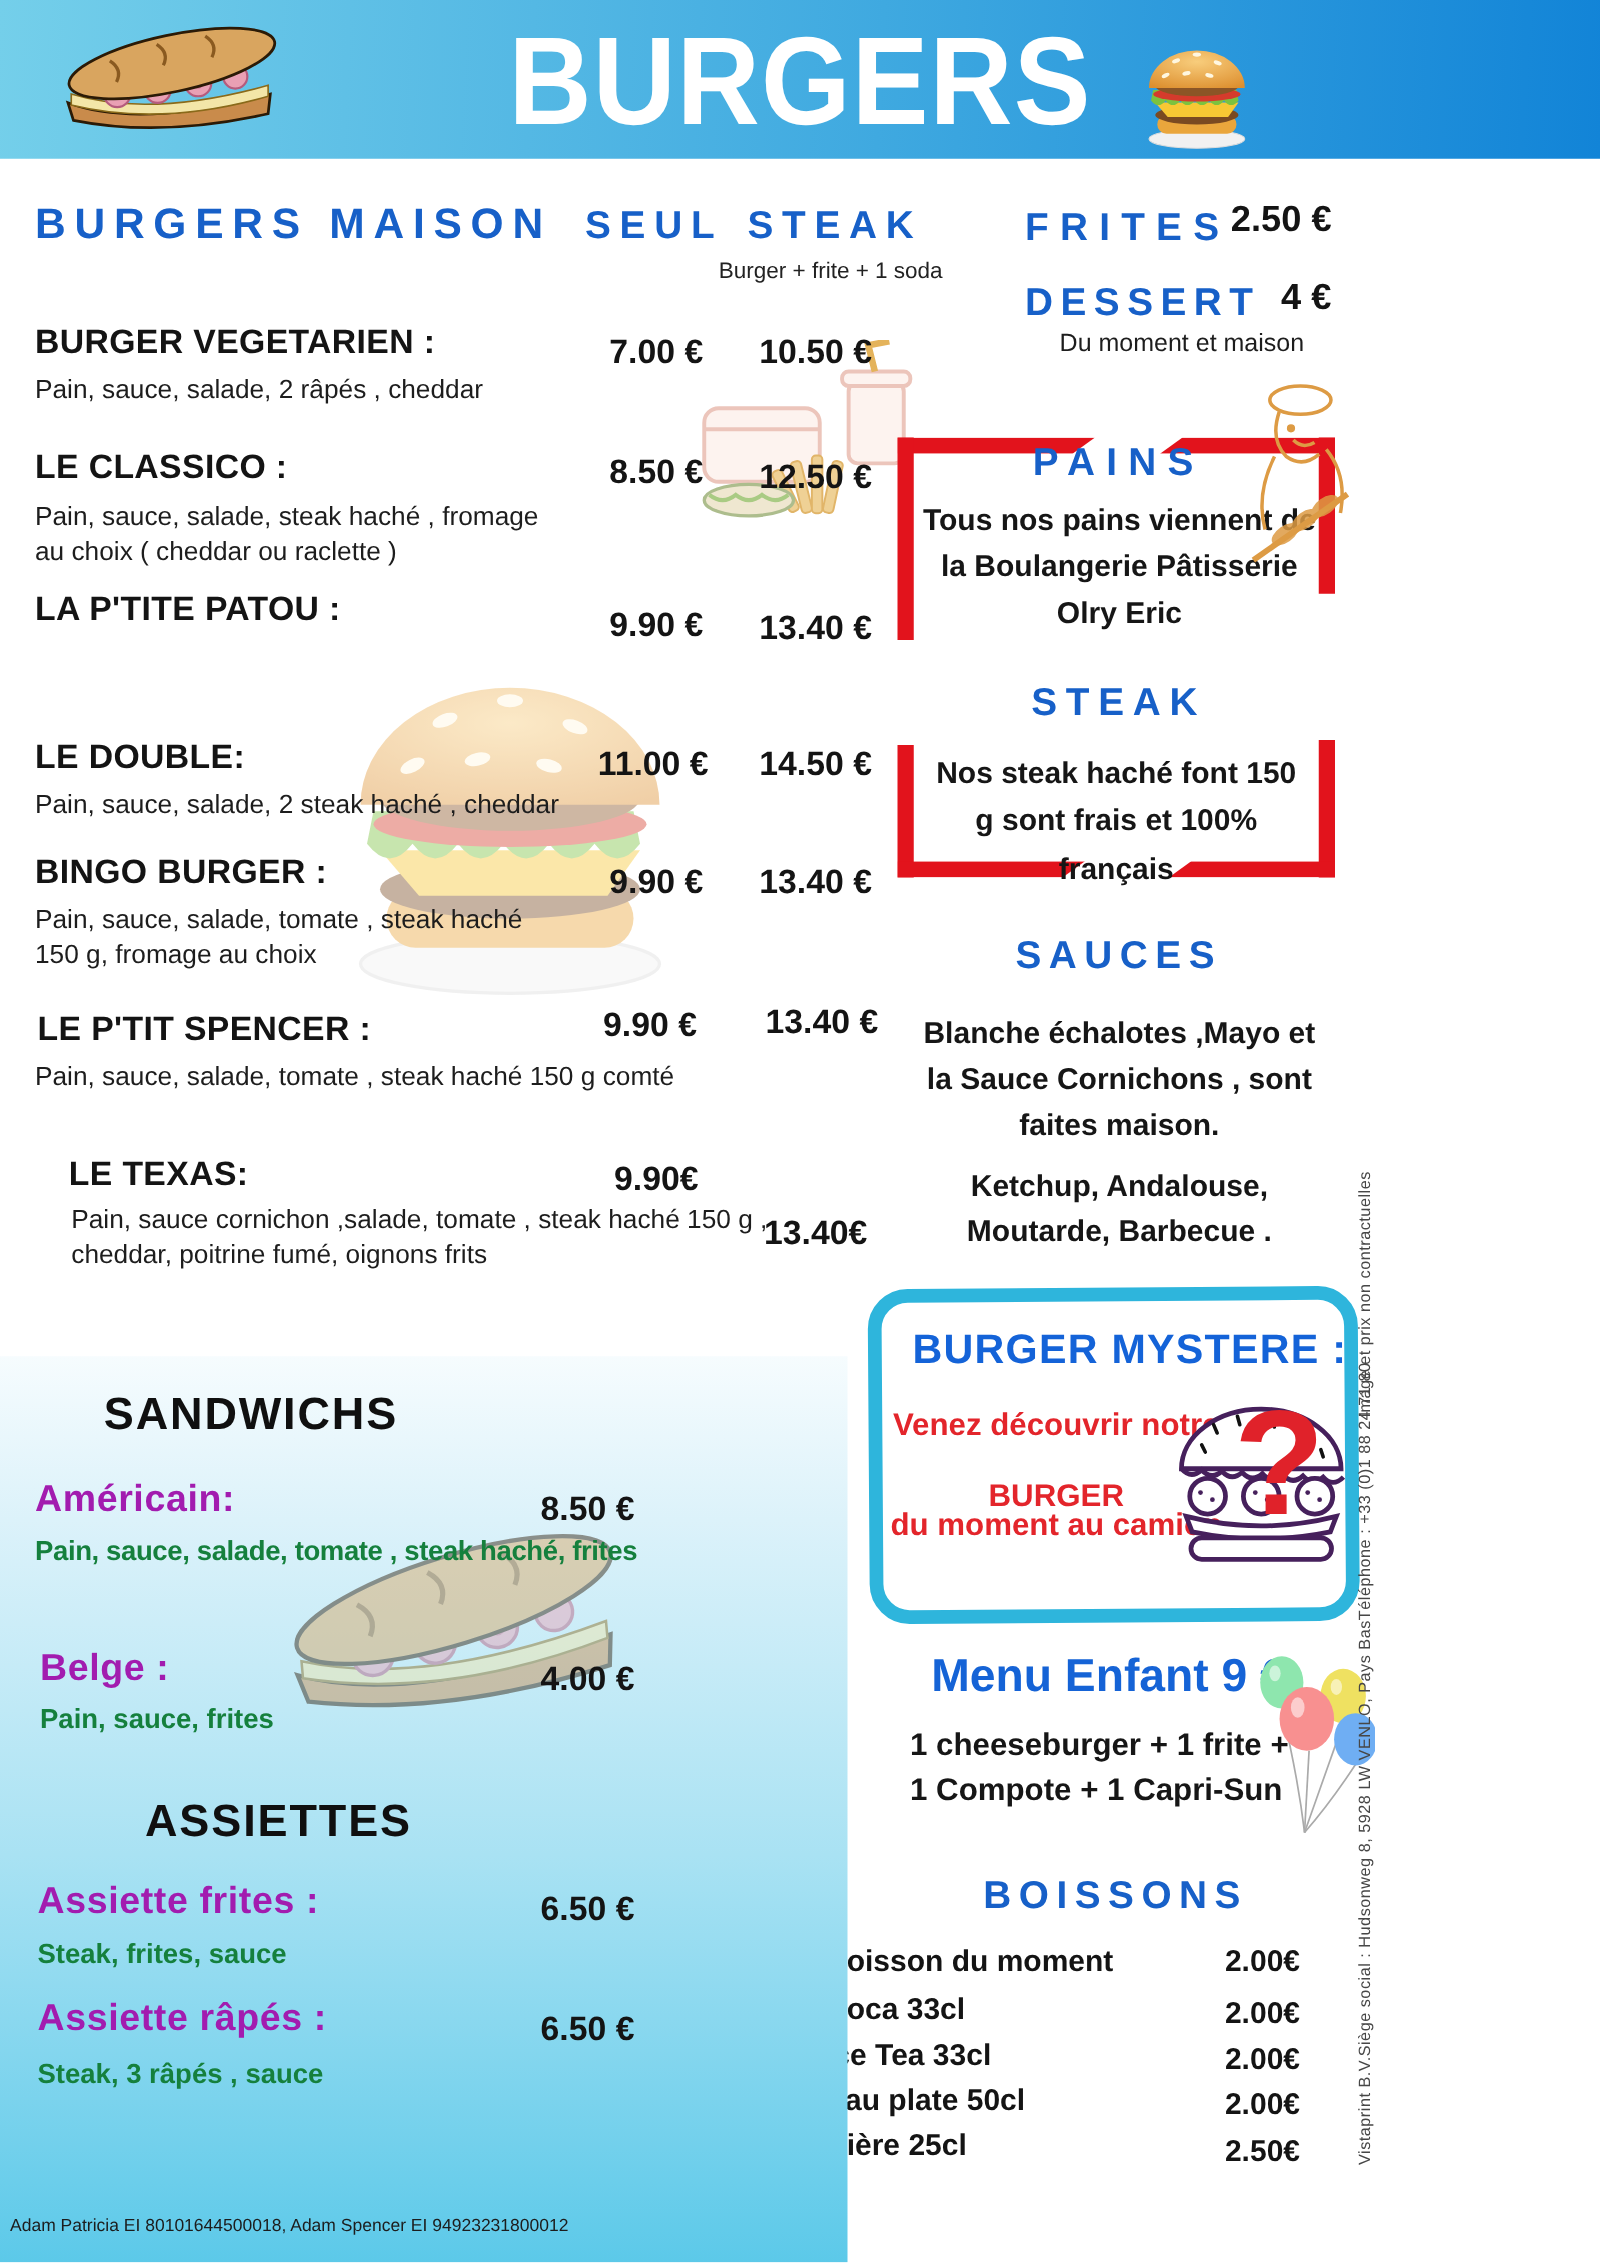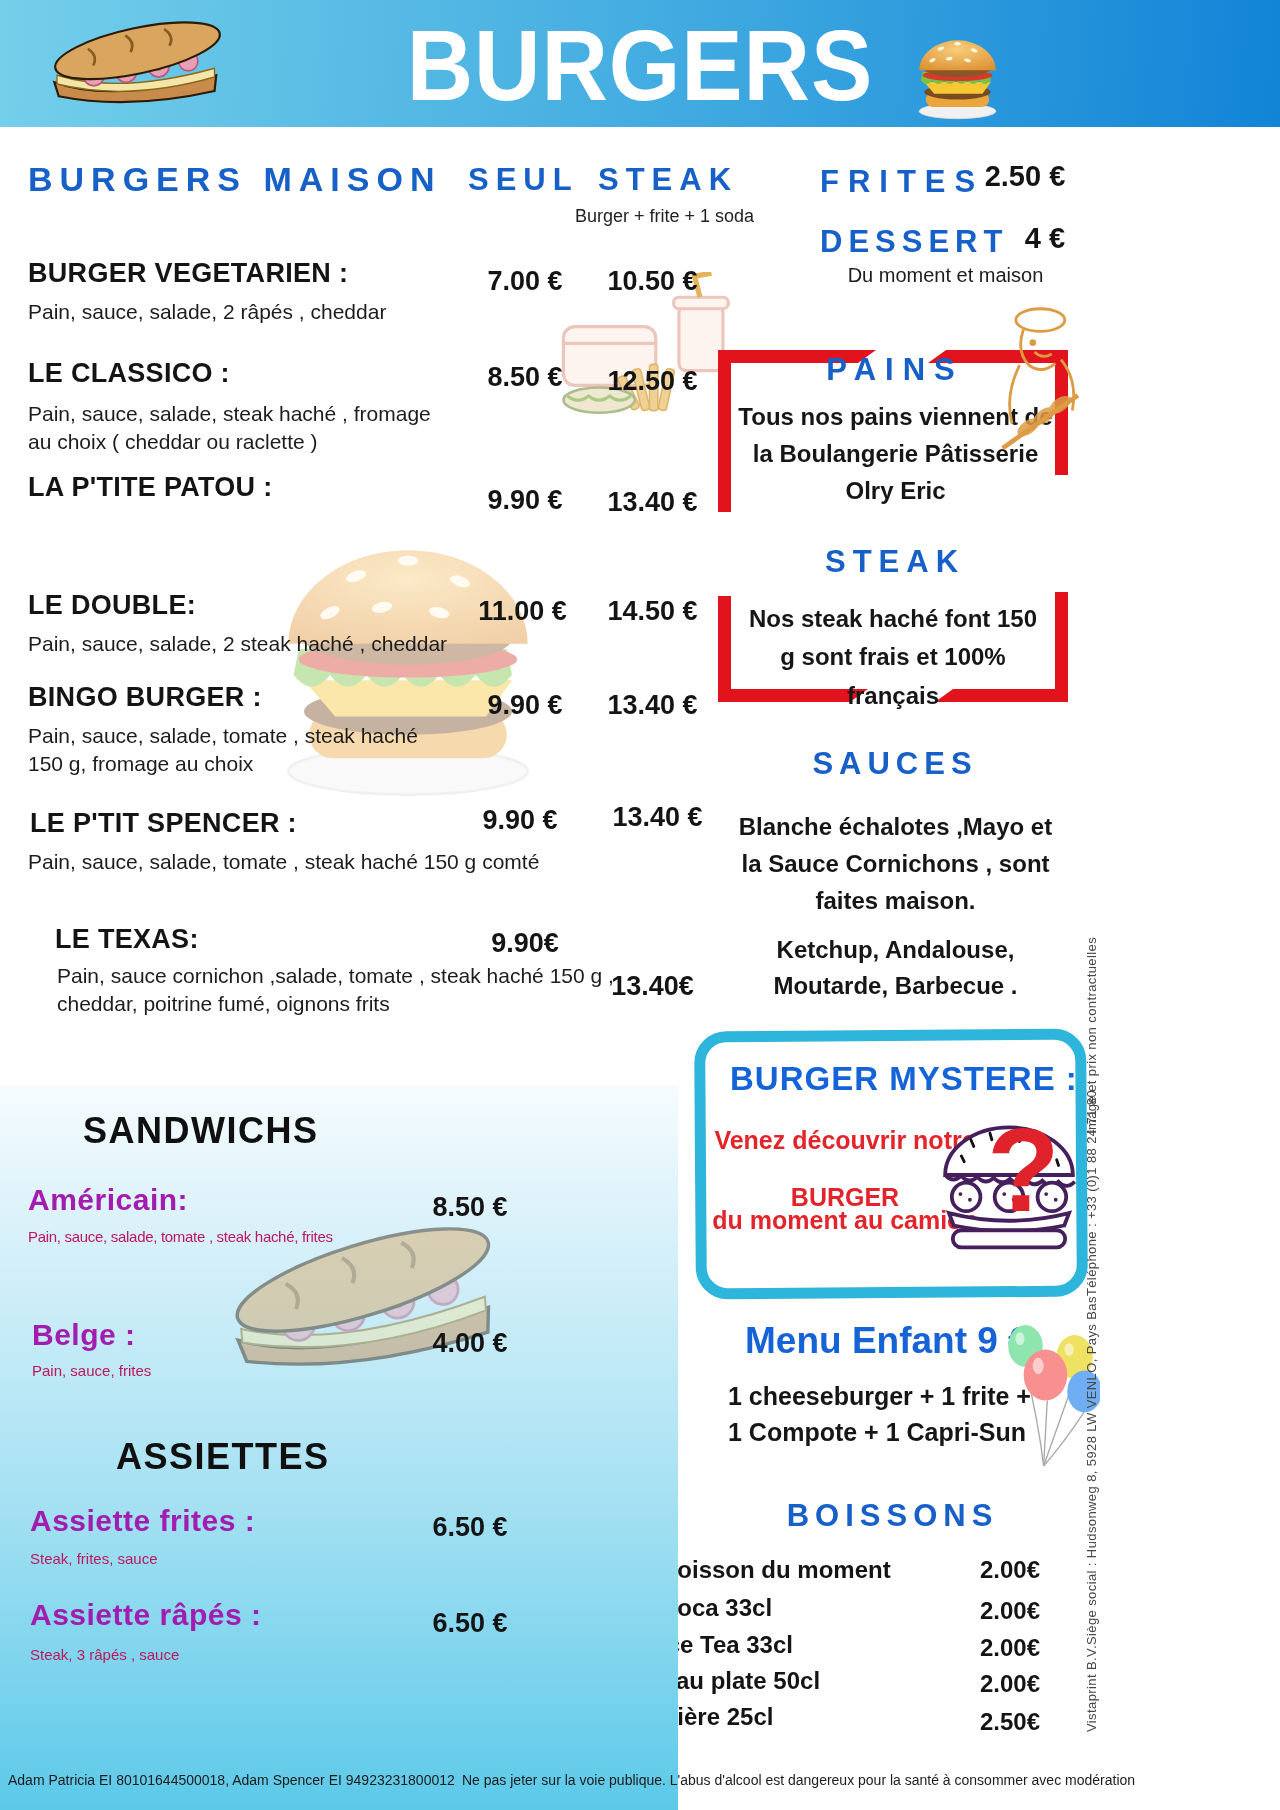--- a/index.html
+++ b/index.html
@@ -22,21 +22,21 @@
   .slant-r{clip-path:polygon(0 0,100% 0,calc(100% - 18px) 100%,0 100%);}
   .slant-l{clip-path:polygon(18px 0,100% 0,100% 100%,0 100%);}
   
   .mystere-box{left:695px;top:1030px;width:392px;height:268px;border:11px solid #2eb5dc;
                border-radius:32px;background:#ffffff;transform:rotate(-.4deg);box-sizing:border-box;}
   .red-line{color:#e3252b;font-weight:800;text-align:center;font-size:25px;white-space:nowrap;}
   
   .panel{left:0;top:1085px;width:678px;height:725px;
          background:linear-gradient(180deg,#f6fcfe 0%,#dcf2fa 18%,#a9e2f3 55%,#5cc9e9 100%);}
   .sand-name{font-size:30px;font-weight:800;color:#a21caf;letter-spacing:.5px;white-space:nowrap;}
-  .sand-desc{font-size:15px;font-weight:400;color:#be185d;white-space:nowrap;}
+  .sand-desc{font-size:22px;font-weight:700;color:#15803d;white-space:nowrap;}
   .big-black{font-size:36px;font-weight:800;color:#101010;letter-spacing:1.5px;white-space:nowrap;}
   
   .drink-name{font-size:24px;font-weight:700;color:#141414;white-space:nowrap;}
   .drink-price{font-size:24px;font-weight:700;color:#141414;text-align:right;}
   
   .vtext{position:absolute;writing-mode:vertical-rl;transform:rotate(180deg);
          font-size:13px;color:#474747;white-space:nowrap;letter-spacing:.4px;}
   .footer-txt{font-size:14px;color:#1c1c1c;white-space:nowrap;}
 </style>
 </head>
@@ -287,18 +287,17 @@
 
   <div class="abs sand-name" style="left:30px;top:1504px;">Assiette frites :</div>
   <div class="abs price" style="left:400px;top:1512px;width:140px;">6.50 €</div>
   <div class="abs sand-desc" style="left:30px;top:1550px;">Steak,  frites, sauce</div>
 
   <div class="abs sand-name" style="left:30px;top:1598px;">Assiette râpés  :</div>
   <div class="abs price" style="left:400px;top:1608px;width:140px;">6.50 €</div>
   <div class="abs sand-desc" style="left:30px;top:1646px;">Steak, 3 râpés , sauce</div>
 
   <div class="abs footer-txt" style="left:8px;top:1772px;">Adam Patricia EI 80101644500018, Adam Spencer EI 94923231800012</div>
-  <div class="abs footer-txt" style="left:462px;top:1772px;">Ne pas jeter sur la voie publique.  L'abus d'alcool est dangereux pour la santé à consommer avec modération</div>
 
   <div class="vtext" style="left:1084px;top:1150px;height:582px;">Vistaprint B.V.Siège social : Hudsonweg 8, 5928 LW VENLO, Pays BasTéléphone : +33 (0)1 88 24 71 80</div>
   <div class="vtext" style="left:1084px;top:862px;height:272px;">Image et prix non contractuelles</div>
 
 </div>
 
 </body></html>

